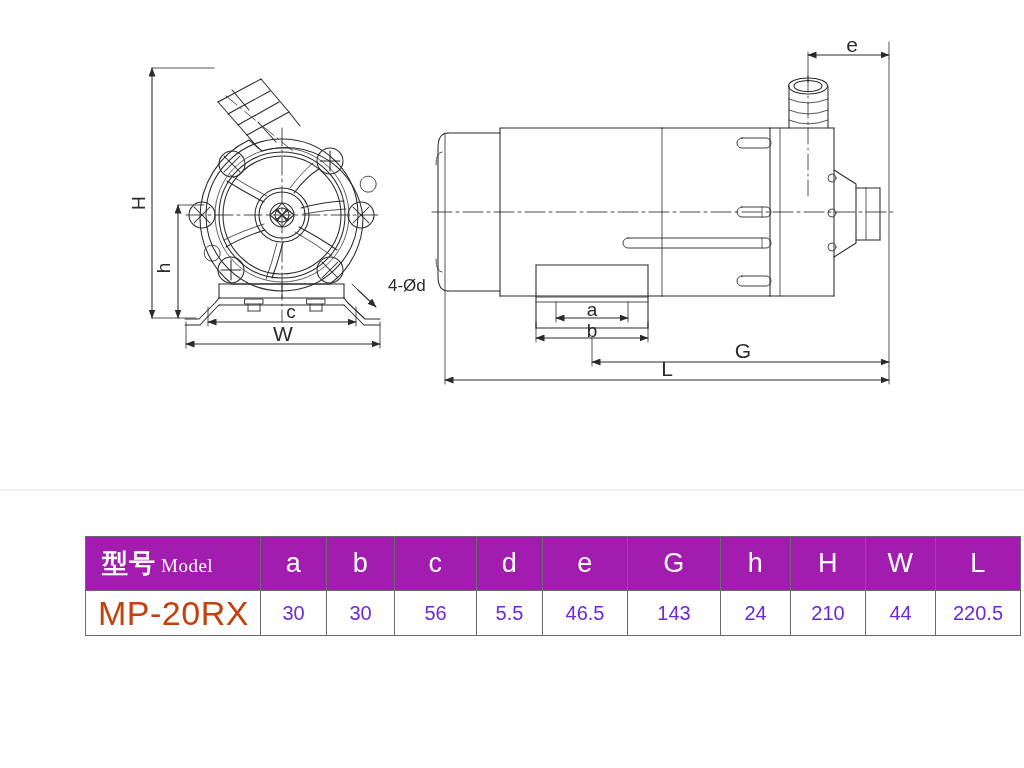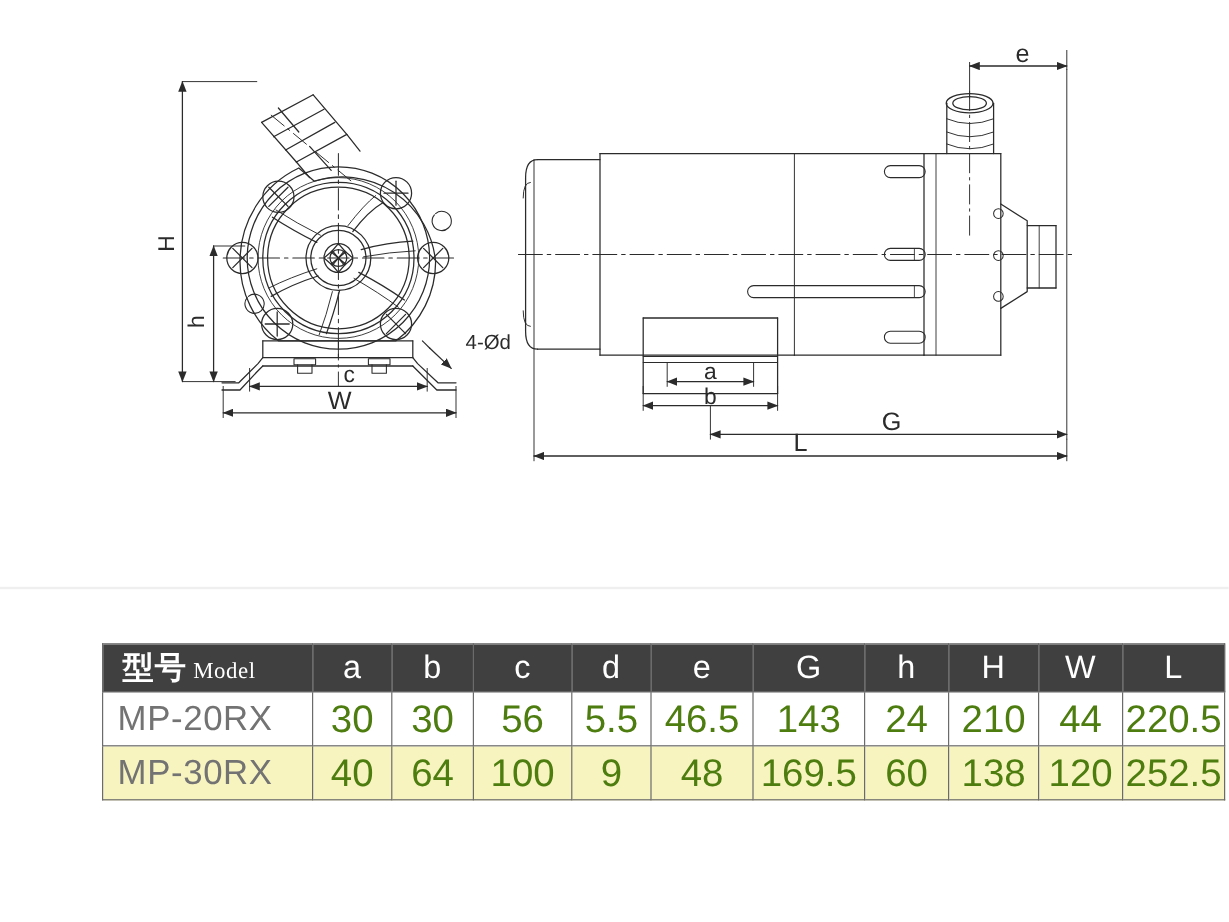--- a/index.html
+++ b/index.html
@@ -45,23 +45,23 @@
     background: #ffffff;
   }
   table.spec th, table.spec td {
     border: 1px solid #6b6b6b;
     text-align: center;
     vertical-align: middle;
     padding: 0;
     white-space: nowrap;
   }
   thead th {
-    background: #404040;
+    background: #a21caf;
     color: #ffffff;
-    height: 40px;
+    height: 54px;
     font-weight: normal;
     font-size: 27px;
     letter-spacing: 0.5px;
   }
   thead th.model-head {
     font-size: 25px;
     text-align: left;
     padding-left: 16px;
   }
   .cjk {
@@ -71,28 +71,28 @@
     letter-spacing: 1px;
   }
   .model-sub {
     font-family: "Liberation Serif", serif;
     font-size: 19px;
     margin-left: 5px;
     vertical-align: baseline;
   }
   tbody td {
     height: 45px;
-    font-size: 32px;
-    color: #4d7c0f;
+    font-size: 20px;
+    color: #6d28d9;
   }
   tbody td.model-cell {
     text-align: left;
     padding-left: 12px;
-    font-size: 29px;
-    color: #737373;
+    font-size: 34px;
+    color: #c2410c;
     letter-spacing: 0.5px;
   }
   tr.hl td { background: #f7f4bf; }
   tr.plain td { background: #ffffff; }
 
   
   col.c-model { width: 175px; }
   col.c-a  { width: 66px; }
   col.c-b  { width: 68px; }
   col.c-c  { width: 82px; }
@@ -433,30 +433,17 @@
           <td>30</td>
           <td>56</td>
           <td>5.5</td>
           <td>46.5</td>
           <td>143</td>
           <td>24</td>
           <td>210</td>
           <td>44</td>
           <td>220.5</td>
         </tr>
-        <tr class="hl">
-          <td class="model-cell">MP-30RX</td>
-          <td>40</td>
-          <td>64</td>
-          <td>100</td>
-          <td>9</td>
-          <td>48</td>
-          <td>169.5</td>
-          <td>60</td>
-          <td>138</td>
-          <td>120</td>
-          <td>252.5</td>
-        </tr>
       </tbody>
     </table>
   </div>
 
 </div>
 
 </body></html>

